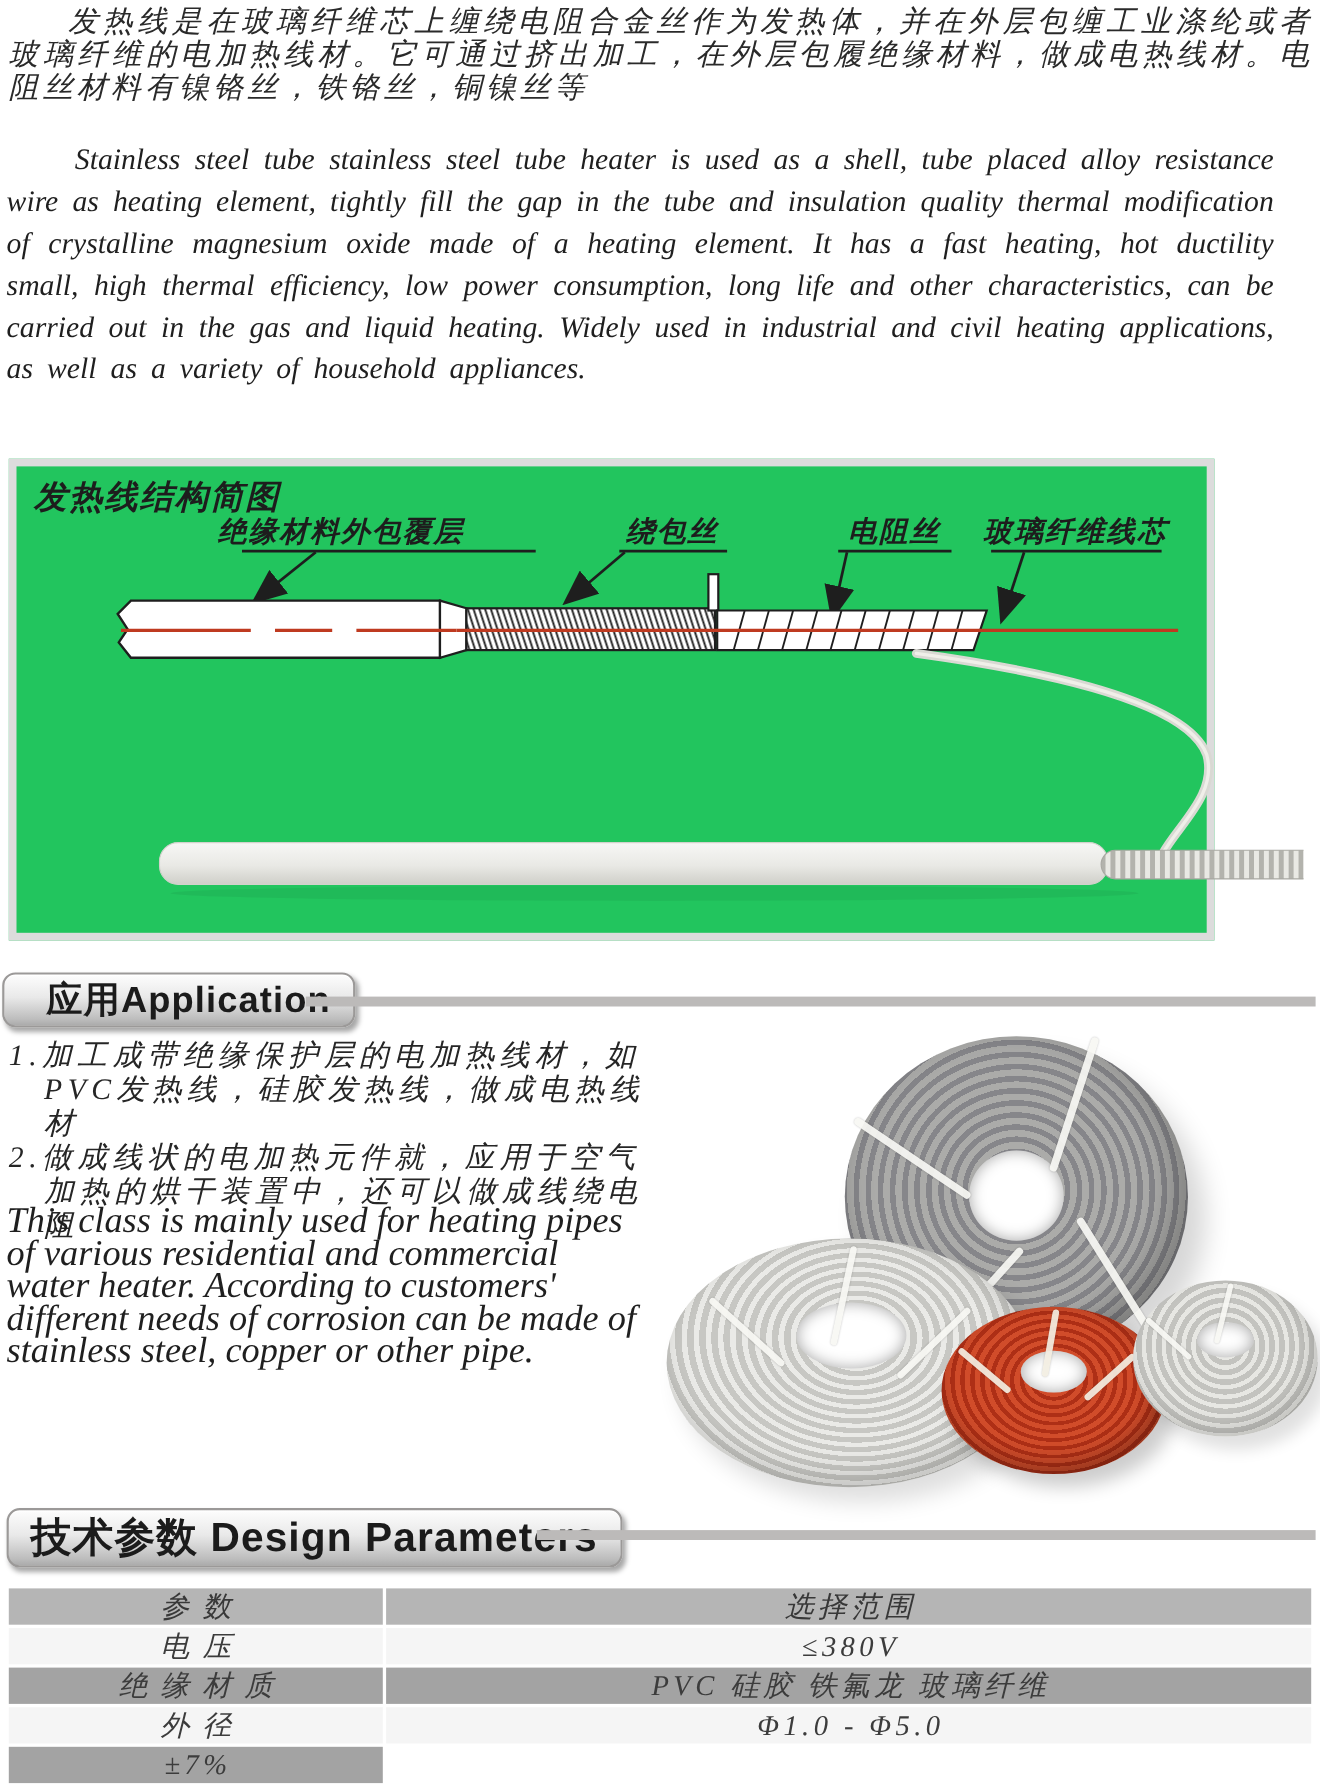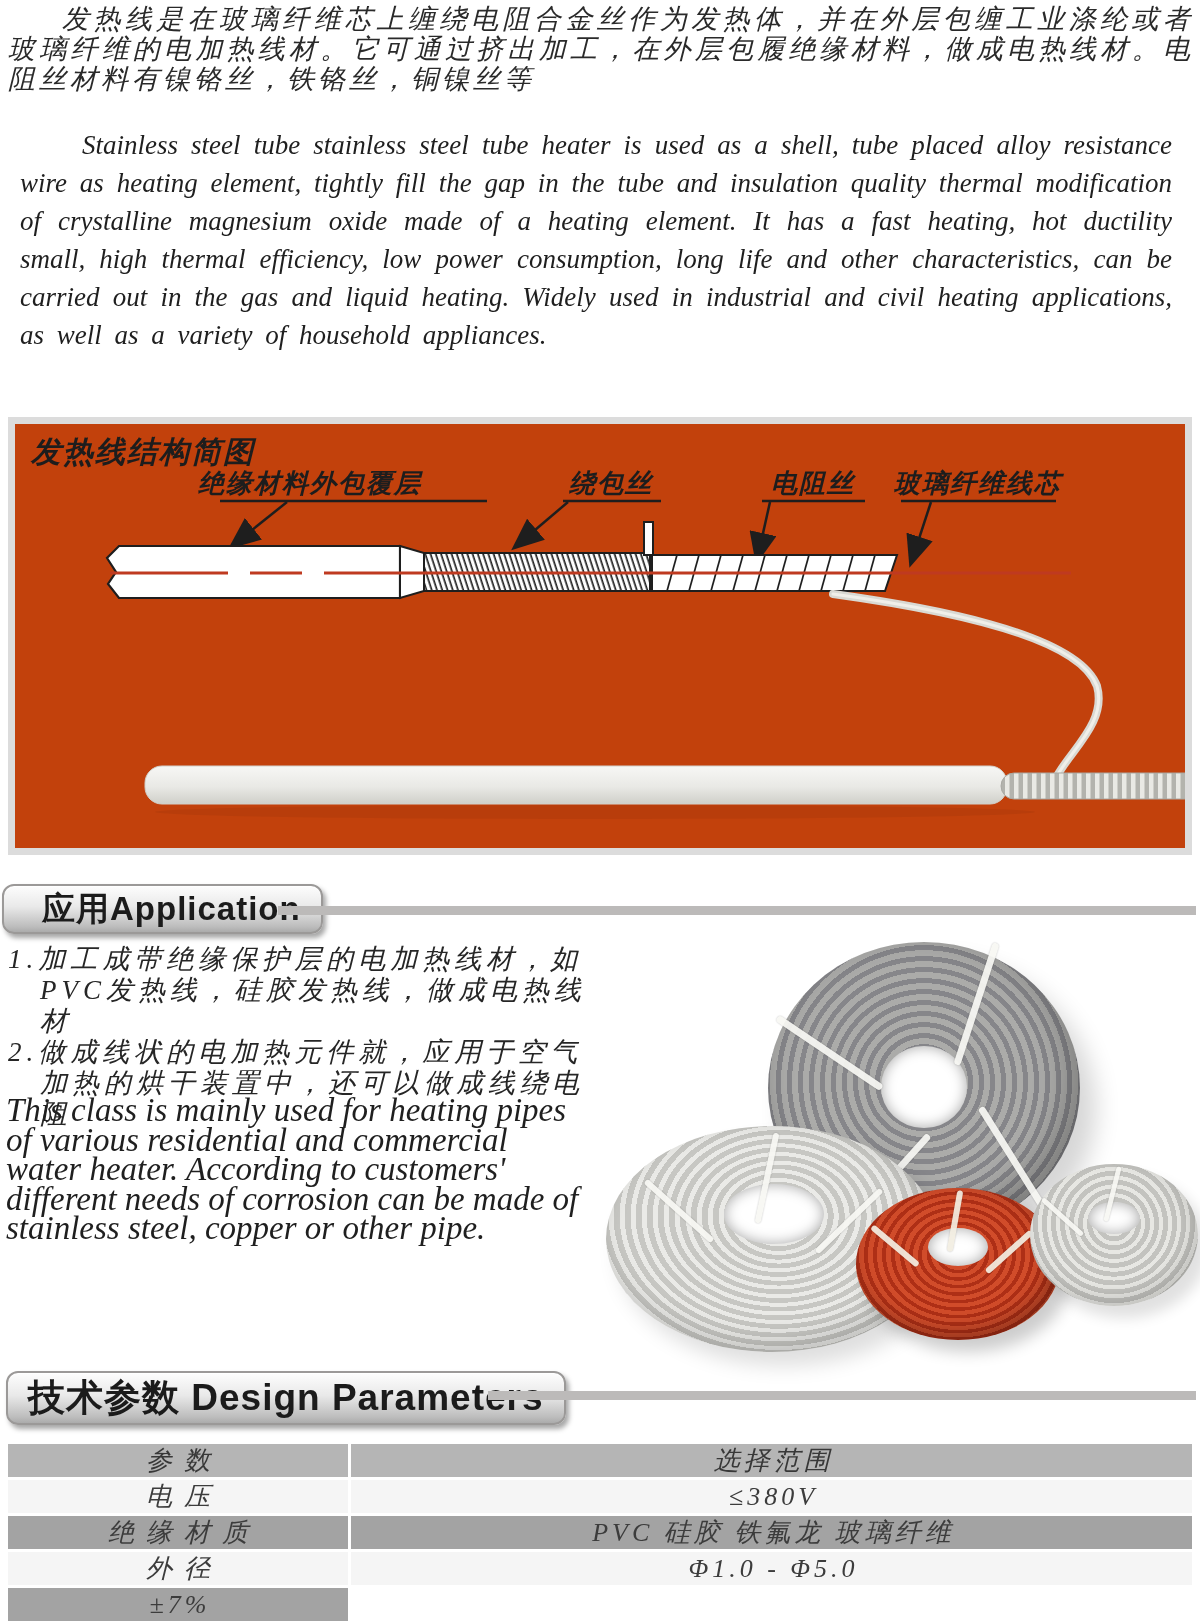--- a/index.html
+++ b/index.html
@@ -3,26 +3,26 @@
 <meta charset="utf-8">
 <style>
   html,body{margin:0;padding:0;background:#fff;}
   body{width:1200px;height:1622px;position:relative;overflow:hidden;
        font-family:"Liberation Serif","DejaVu Serif",serif;color:#222;}
   .abs{position:absolute;font-style:italic;}
 
   
   .intro-cn{left:8px;top:4px;width:1186px;font-size:27px;line-height:30px;
             letter-spacing:4px;text-align:justify;text-indent:2em;color:#2a2a2a;}
-  .intro-en{left:20px;top:126px;width:1152px;font-size:27px;line-height:38px;
+  .intro-en{left:6px;top:126px;width:1152px;font-size:27px;line-height:38px;
             word-spacing:6px;text-align:justify;text-indent:62px;color:#1f1f1f;}
 
   
-  .diagram-box{left:8px;top:417px;width:1184px;height:438px;border:7px solid #dcdcdc;
-               box-sizing:border-box;background:#c2410c;}
+  .diagram-box{left:8px;top:417px;width:1096px;height:438px;border:7px solid #dcdcdc;
+               box-sizing:border-box;background:#22c55e;}
   .diagram-title{position:absolute;left:16px;top:8px;font-size:30px;font-weight:bold;
                  font-family:"Liberation Sans",sans-serif;color:#1d1d1d;letter-spacing:2px;}
   .diagram-svg{position:absolute;left:0;top:36px;}
   .photo-svg{position:absolute;left:0;top:166px;}
 
   
   .pill{position:absolute;display:flex;align-items:center;padding:0 20px;
         background:linear-gradient(180deg,#fdfdfd 0%,#e9e9e9 45%,#bdbdbd 88%,#ababab 100%);
         border:2px solid #9b9998;border-radius:12px;
         box-shadow:3px 4px 5px rgba(0,0,0,.35), inset 0 1px 0 #fff;

